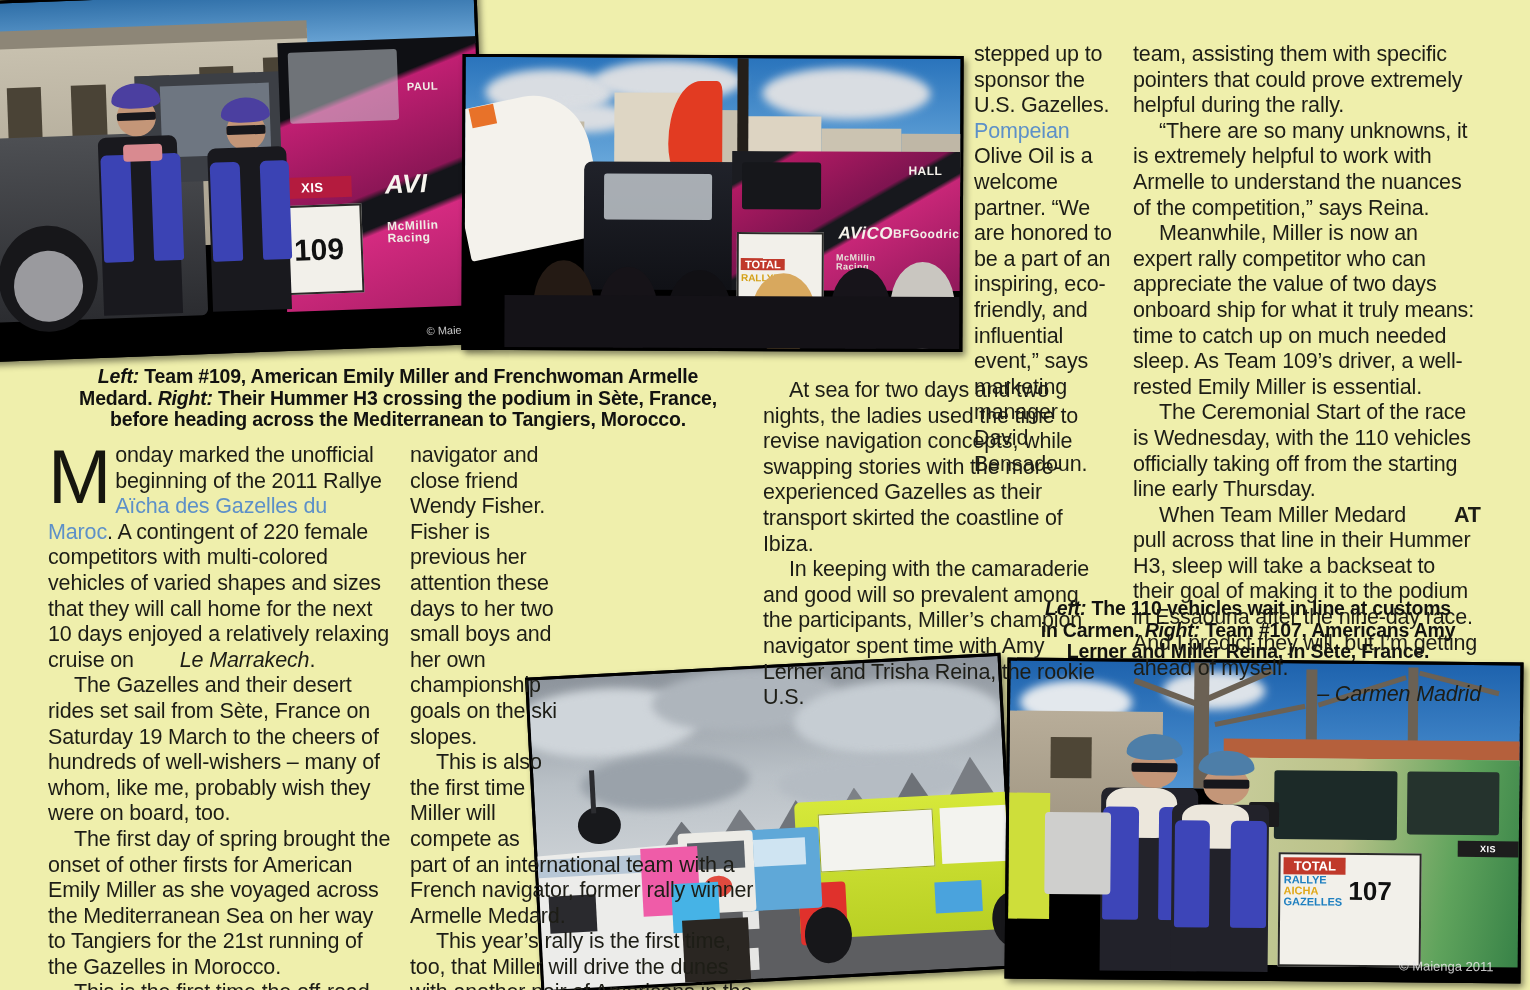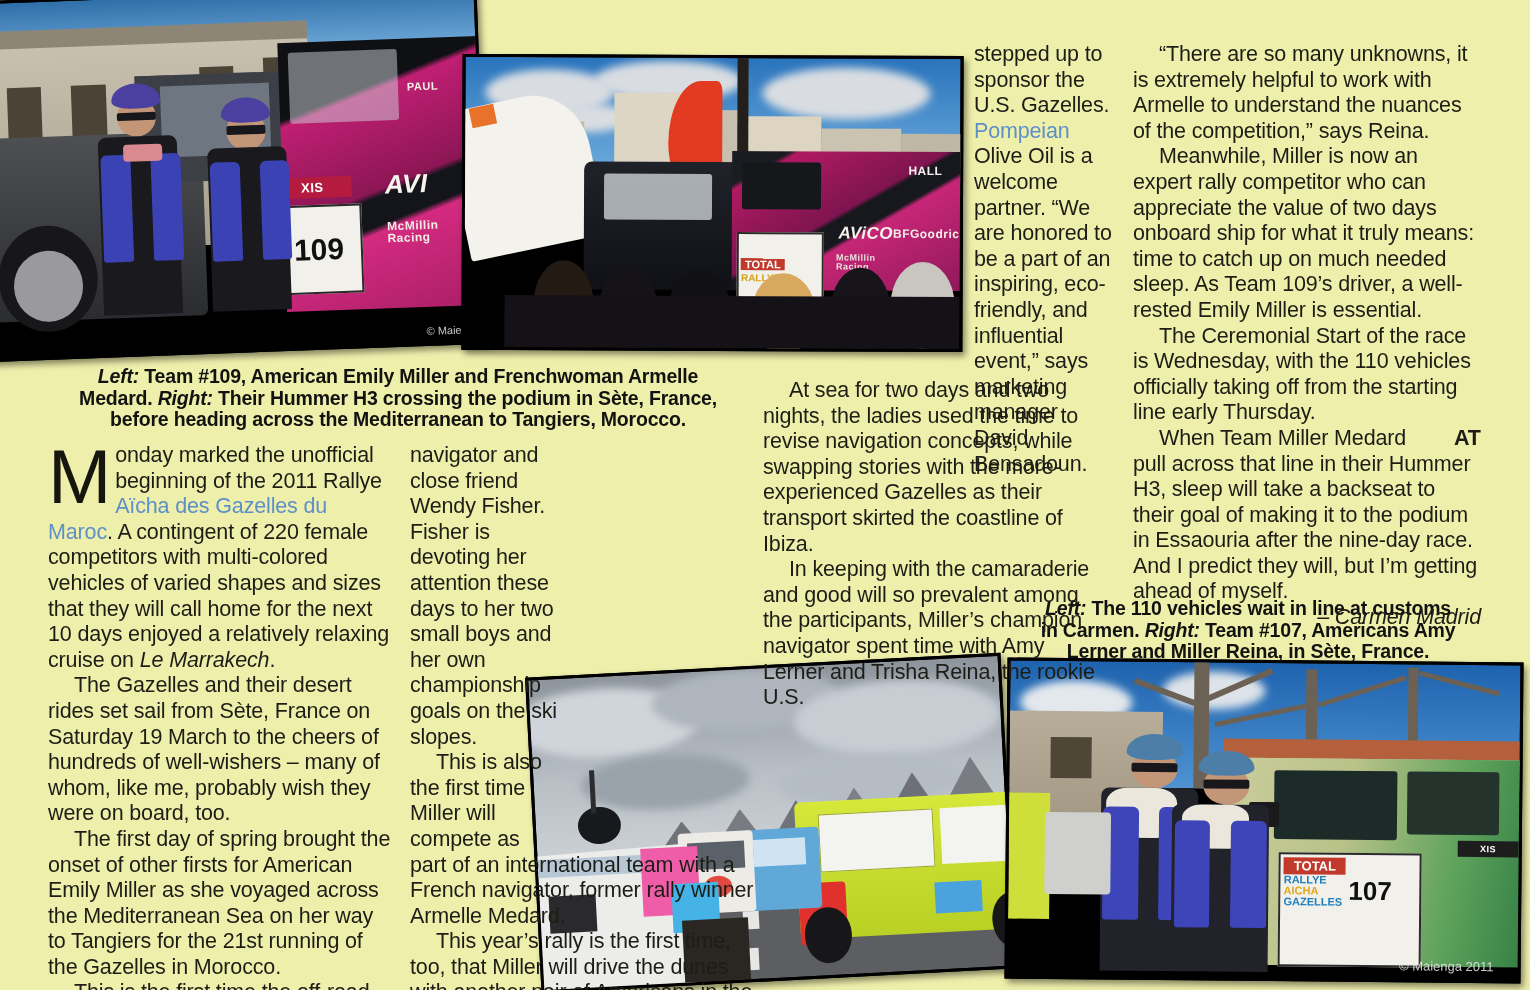--- a/index.html
+++ b/index.html
@@ -27,21 +27,21 @@
     position:absolute;
     font-size:21.5px;
     line-height:25.6px;
     letter-spacing:-0.15px;
     text-align:left;
     color:#1d1d16;
   }
   .col p{margin:0;}
   .col p.ind{text-indent:26px;}
   .lnk{color:#5d90c8;}
-  .ital{font-style:italic;}
+  .ital{font-style:italic;margin-left:40px;}
   .byline{text-align:right;font-style:italic;}
   .at{float:right;font-weight:bold;letter-spacing:0px;}
 
   
   .caption{
     position:absolute;
     font-weight:bold;
     font-size:19.5px;
     line-height:21.5px;
     text-align:center;
@@ -315,39 +315,40 @@
       <span class="dropcap">M</span><span>onday marked the unofficial beginning of the 2011 Rallye </span><span class="lnk" style="color: rgb(93, 144, 200);">Aïcha des Gazelles du Maroc</span><span>. A contingent of 220 female competitors with multi-colored vehicles of varied shapes and sizes that they will call home for the next 10 days enjoyed a relatively relaxing cruise on </span><span class="ital">Le Marrakech</span><span>.</span>
     </p>
     <p class="ind">The Gazelles and their desert rides set sail from Sète, France on Saturday 19 March to the cheers of hundreds of well-wishers – many of whom, like me, probably wish they were on board, too.</p>
     <p class="ind">The first day of spring brought the onset of other firsts for American Emily Miller as she voyaged across the Mediterranean Sea on her way to Tangiers for the 21st running of the Gazelles in Morocco.</p>
     <p class="ind">This is the first time the off-road racing champion will compete in the Moroccan event without her previous</p>
   </div>
 
   <div class="col" id="col2" style="left:410px;top:443px;width:345px;">
 
     <div style="float:right;width:198px;height:218px;margin-top:176px;"></div>
-    <p>navigator and close friend Wendy Fisher. Fisher is devoting her attention these days to her two small boys and her own championship goals on the ski slopes.</p>
+    <p>navigator and close friend Wendy Fisher. Fisher is previous her attention these days to her two small boys and her own championship goals on the ski slopes.</p>
     <p class="ind">This is also the first time Miller will compete as part of an international team with a French navigator, former rally winner Armelle Medard.</p>
     <p class="ind">
       <span>This year’s rally is the first time, too, that Miller will drive the dunes with another pair of Americans in the pack – </span>
     </p>
 
   </div>
 
   <div class="col" id="col3-bottom" style="left:763px;top:378px;width:348px;">
     <p class="ind">At sea for two days and two nights, the ladies used the time to revise navigation concepts, while swapping stories with the more-experienced Gazelles as their transport skirted the coastline of Ibiza.</p>
     <p class="ind">In keeping with the camaraderie and good will so prevalent among the participants, Miller’s champion navigator spent time with Amy Lerner and Trisha Reina, the rookie U.S.</p>
   </div>
   <div class="col" id="col3-top" style="left:974px;top:42px;width:140px;">
     <p>
       <span>stepped up to sponsor the U.S. Gazelles. </span><span class="lnk" style="color: rgb(93, 144, 200);">Pompeian</span><span> Olive Oil is a welcome partner. “We are honored to be a part of an inspiring, eco-friendly, and influential event,” says marketing manager David Bensadoun.</span>
     </p>
   </div>
 
   <div class="col" id="col4" style="left:1133px;top:42px;width:348px;">
+    <p>team, assisting them with specific pointers that could prove extremely helpful during the rally.</p>
     <p class="ind">“There are so many unknowns, it is extremely helpful to work with Armelle to understand the nuances of the competition,” says Reina.</p>
     <p class="ind">Meanwhile, Miller is now an expert rally competitor who can appreciate the value of two days onboard ship for what it truly means: time to catch up on much needed sleep. As Team 109’s driver, a well-rested Emily Miller is essential.</p>
     <p class="ind">The Ceremonial Start of the race is Wednesday, with the 110 vehicles officially taking off from the starting line early Thursday.</p>
     <p class="ind">
       <span class="at">AT</span><span>When Team Miller Medard pull across that line in their Hummer H3, sleep will take a backseat to their goal of making it to the podium in Essaouria after the nine-day race. And I predict they will, but I’m getting ahead of myself.</span>
     </p>
     <p class="byline">– Carmen Madrid</p>
   </div>
 
 </div>

